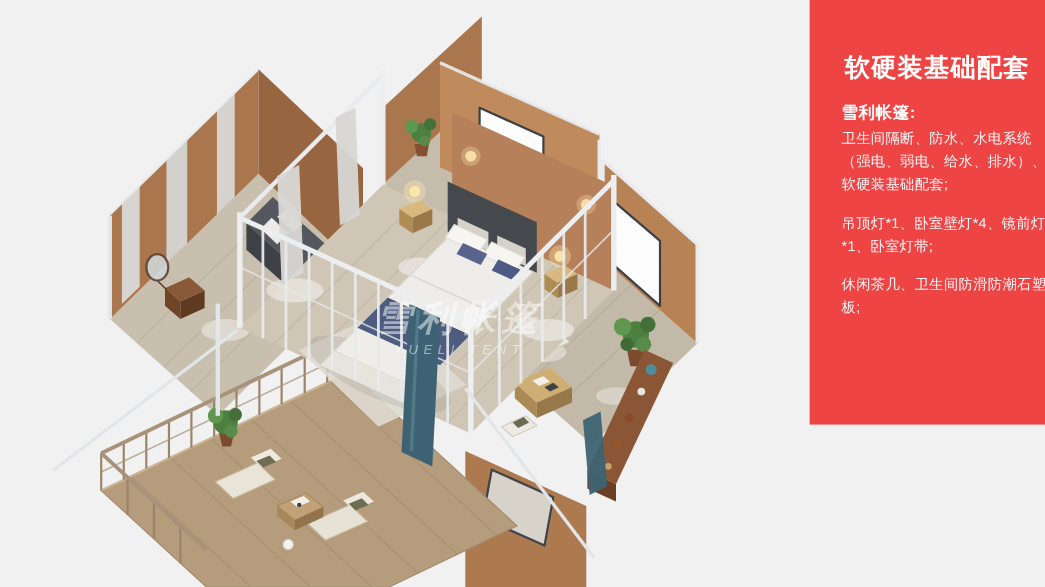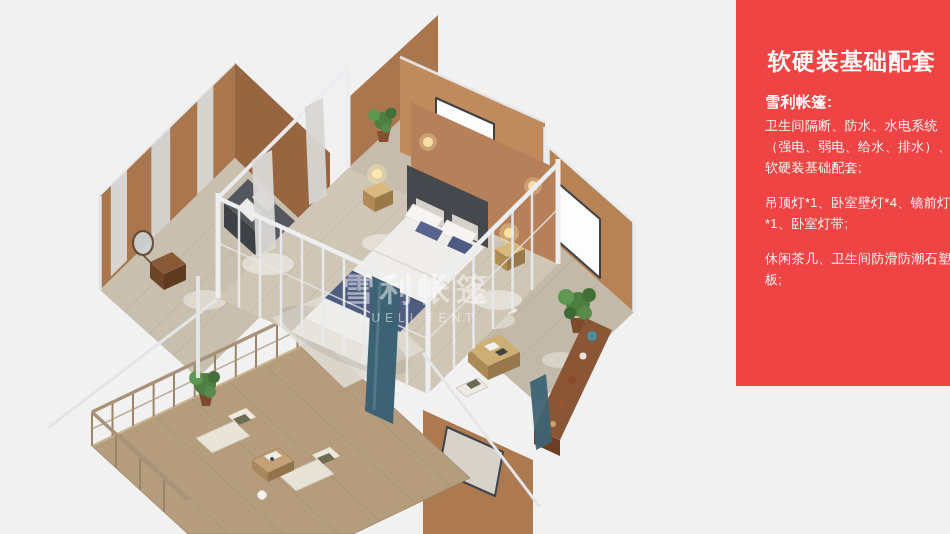--- a/index.html
+++ b/index.html
@@ -2,21 +2,21 @@
 <html><head>
 <meta charset="utf-8">
 <style>
   html,body{margin:0;padding:0;}
   body{
     width:950px;height:534px;overflow:hidden;position:relative;
     background:#f1f1f2;
     font-family:"Liberation Sans","DejaVu Sans",sans-serif;
   }
   .stage{position:absolute;inset:0;width:950px;height:534px;}
-  .render-area{position:absolute;left:0;top:0;width:718px;height:464px;}
+  .render-area{position:absolute;left:0;top:0;width:718px;height:464px;font-style:italic;}
   .render-area svg{display:block;}
   .panel{
     position:absolute;left:736px;top:0;width:232px;height:386px;
     background:#ef4444;color:#ffffff;box-sizing:border-box;
   }
   .panel-title{
     font-size:23px;font-weight:bold;text-align:center;
     margin:46px 8px 16px 8px;letter-spacing:1px;color:#ffffff;
   }
   .sections{padding:0 14px 0 29px;}

